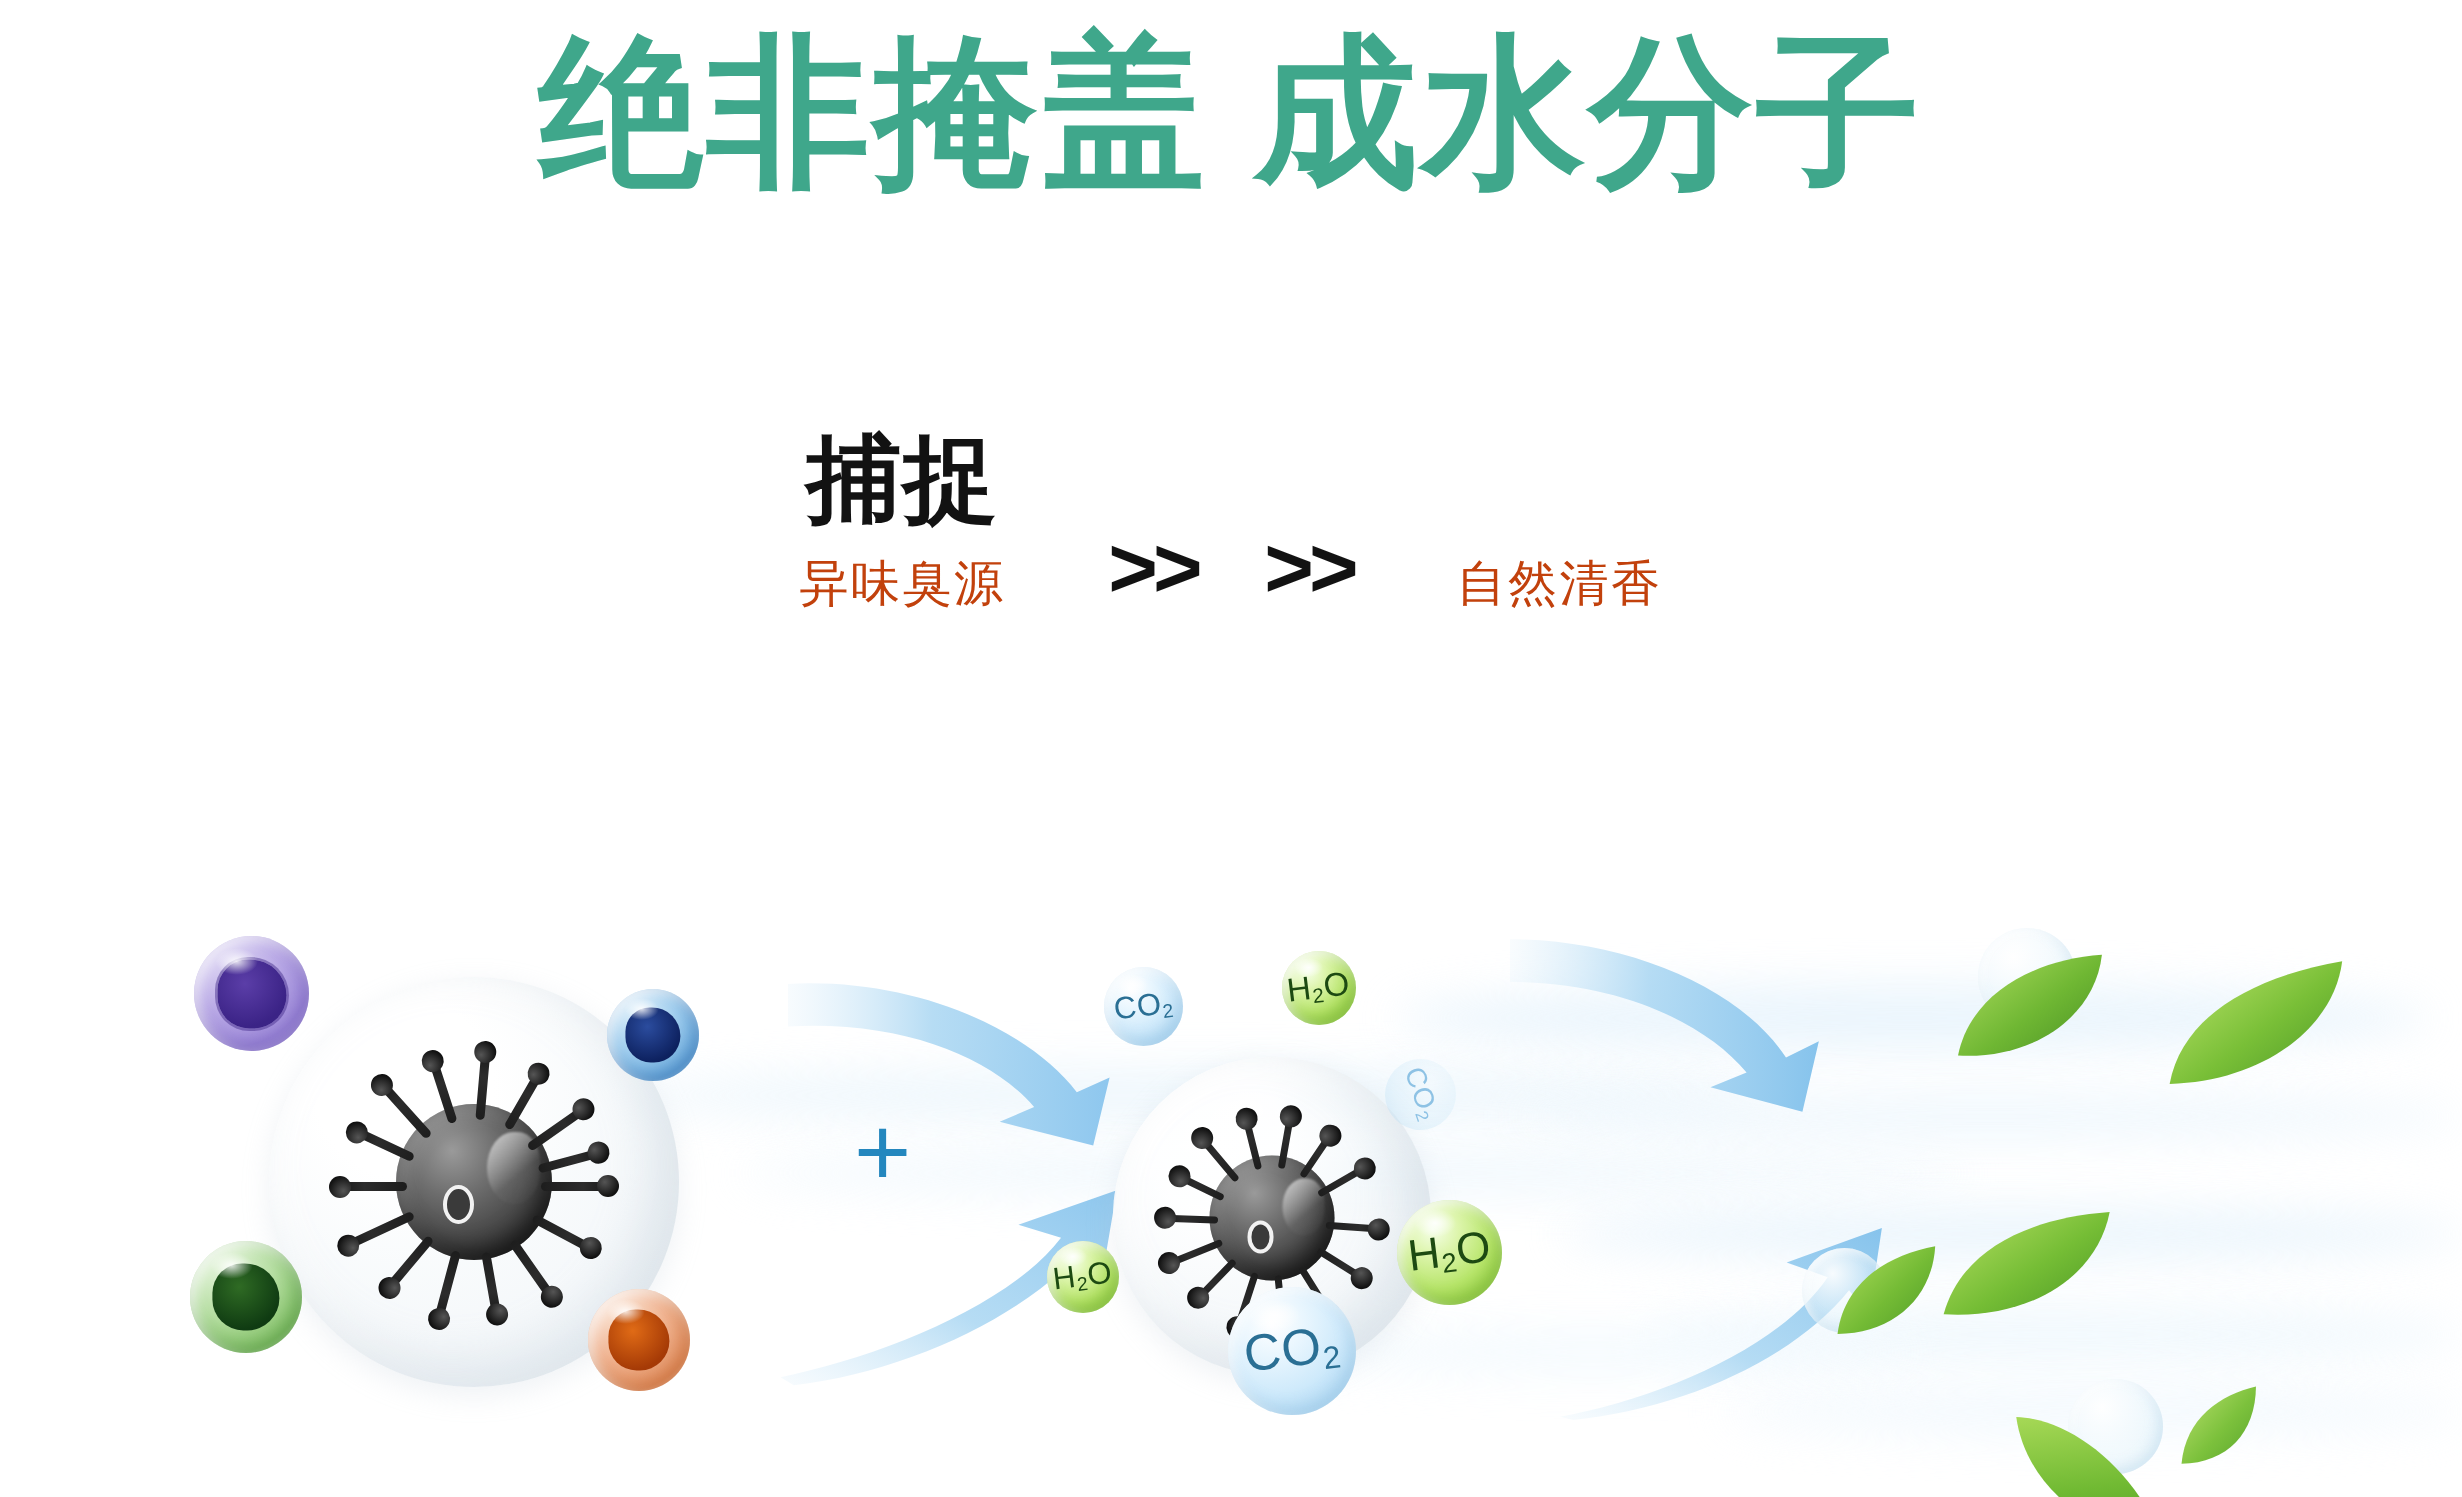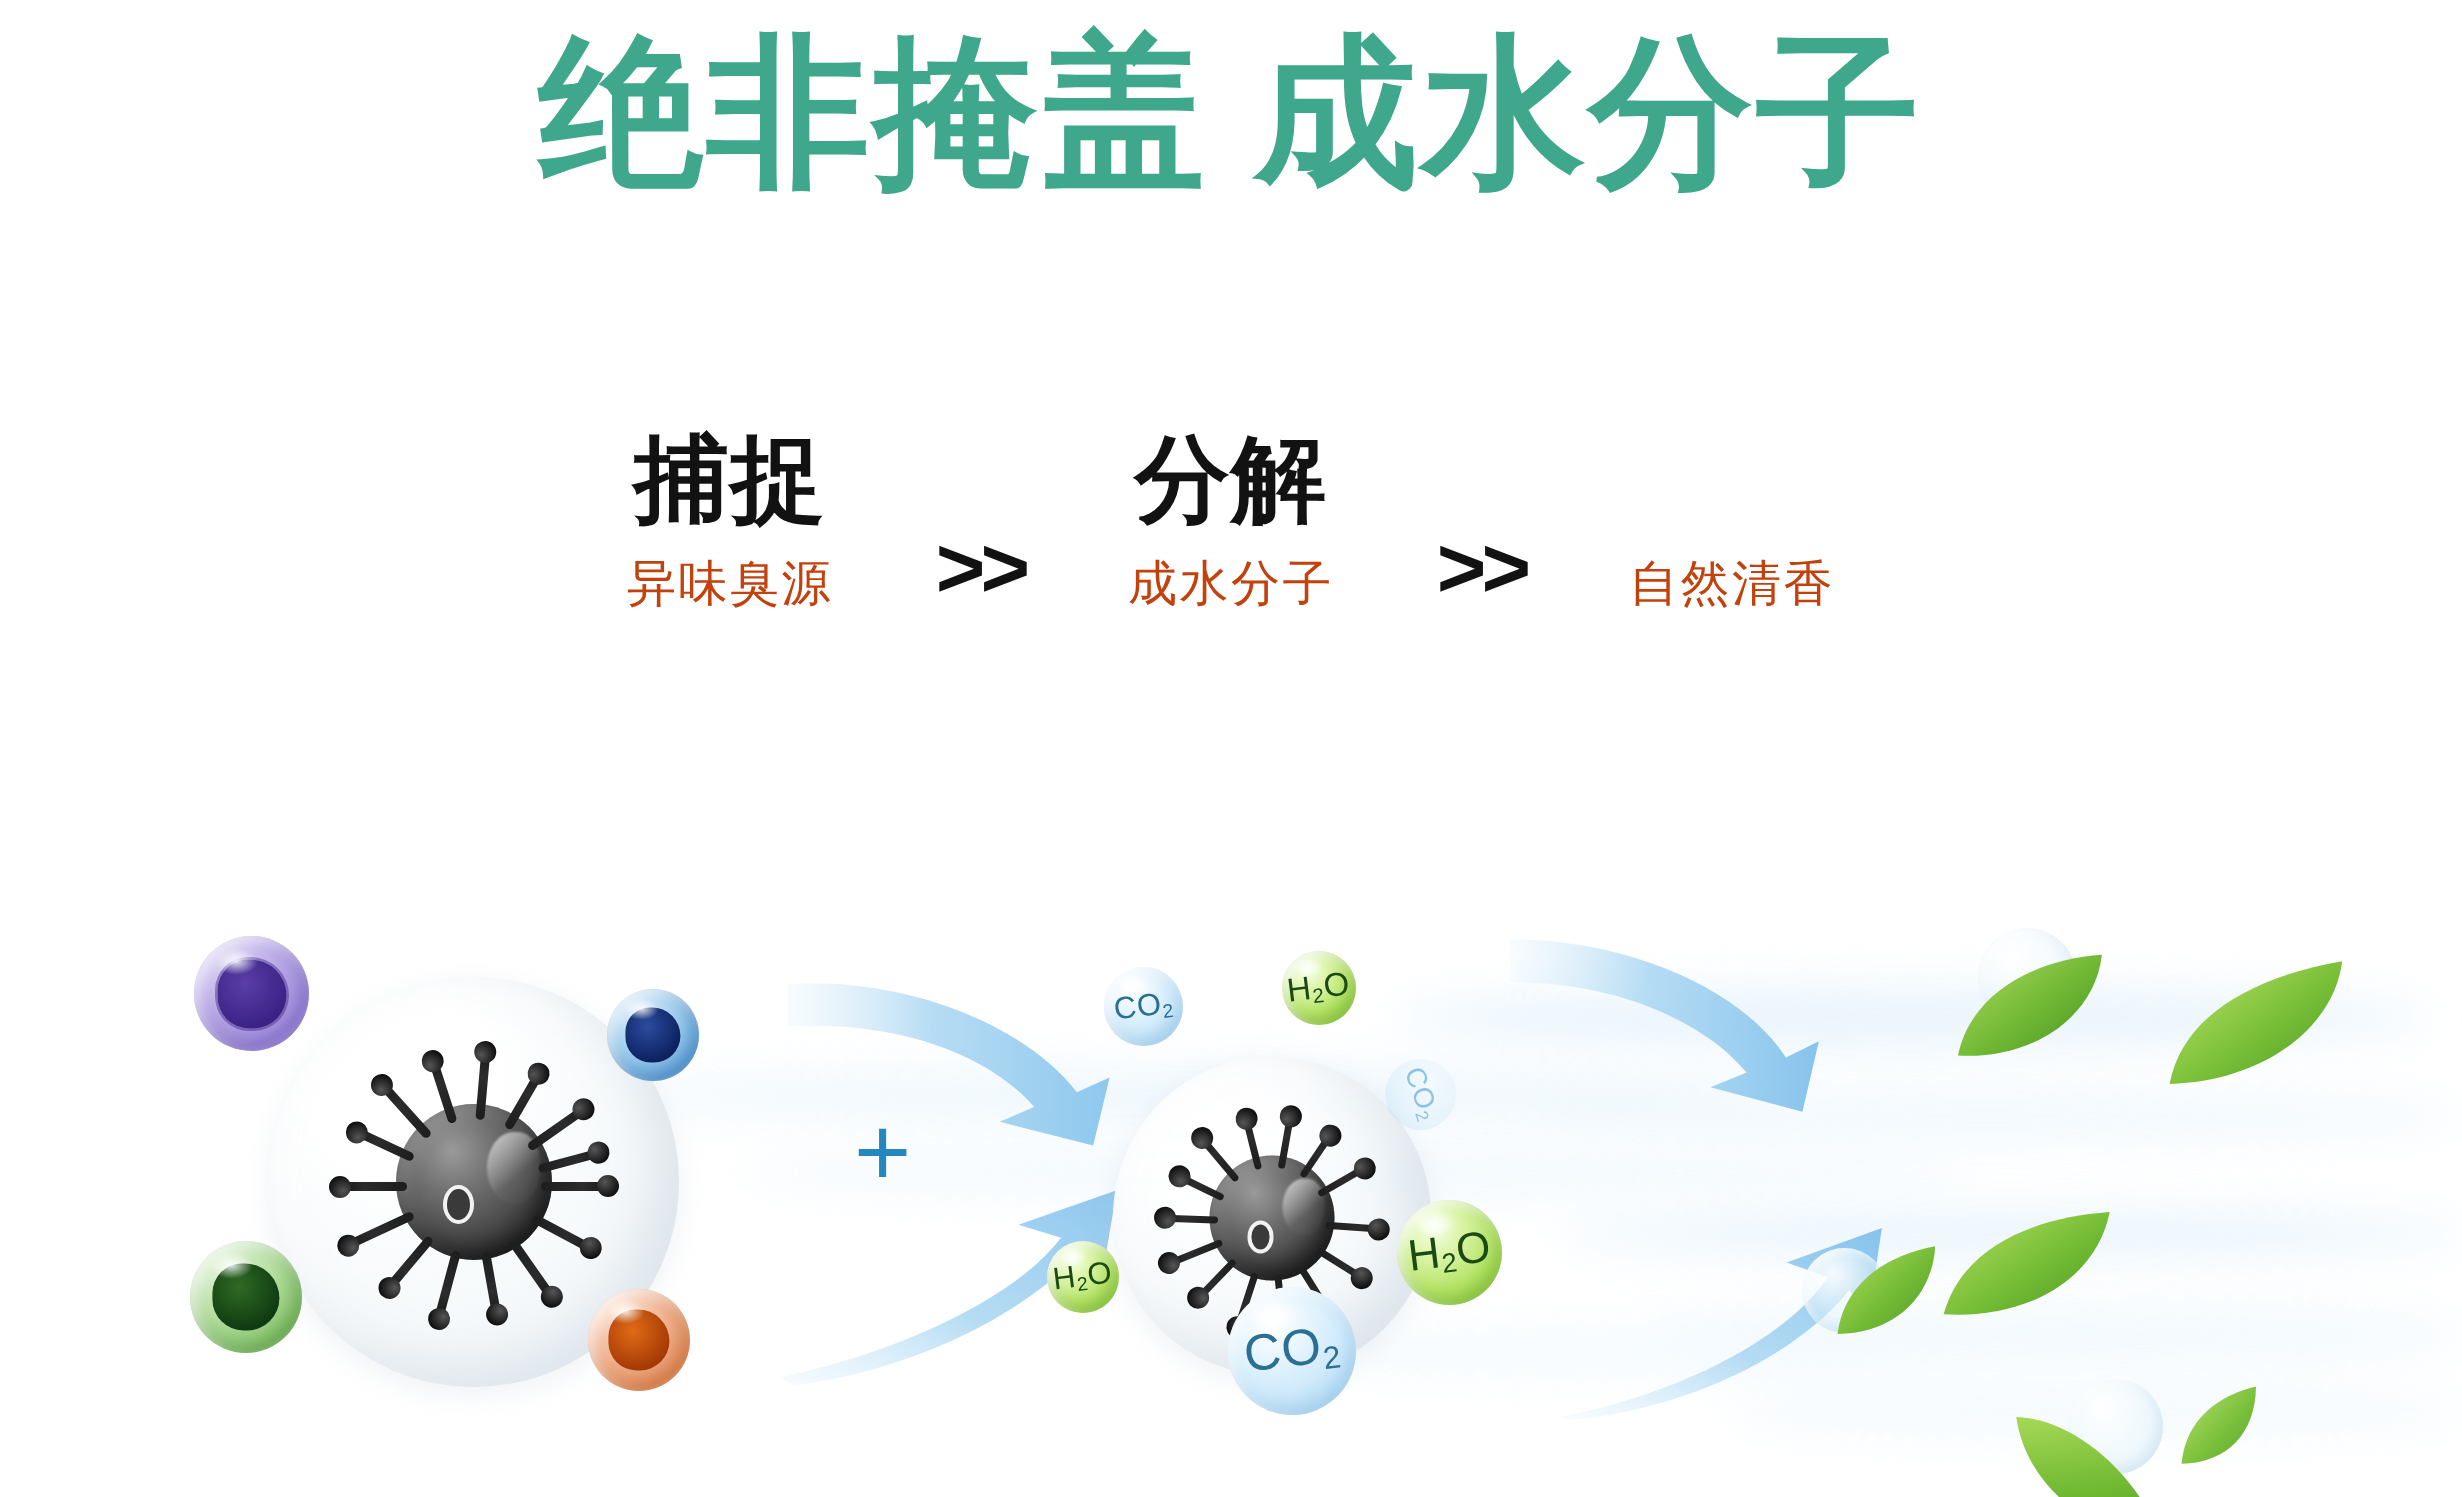--- a/index.html
+++ b/index.html
@@ -177,24 +177,20 @@
 
   <div class="steps">
 
     <div class="step">
       <div class="step-title">捕捉</div>
       <div class="step-sub">异味臭源</div>
     </div>
 
     <div class="chev">&gt;&gt;</div>
 
-    <div class="step">
-      <div class="step-title">分解</div>
-      <div class="step-sub">成水分子</div>
-    </div>
 
     <div class="chev">&gt;&gt;</div>
 
     <div class="step">
       <div class="step-sub">自然清香</div>
     </div>
 
   </div>
 
   <div class="illus">

